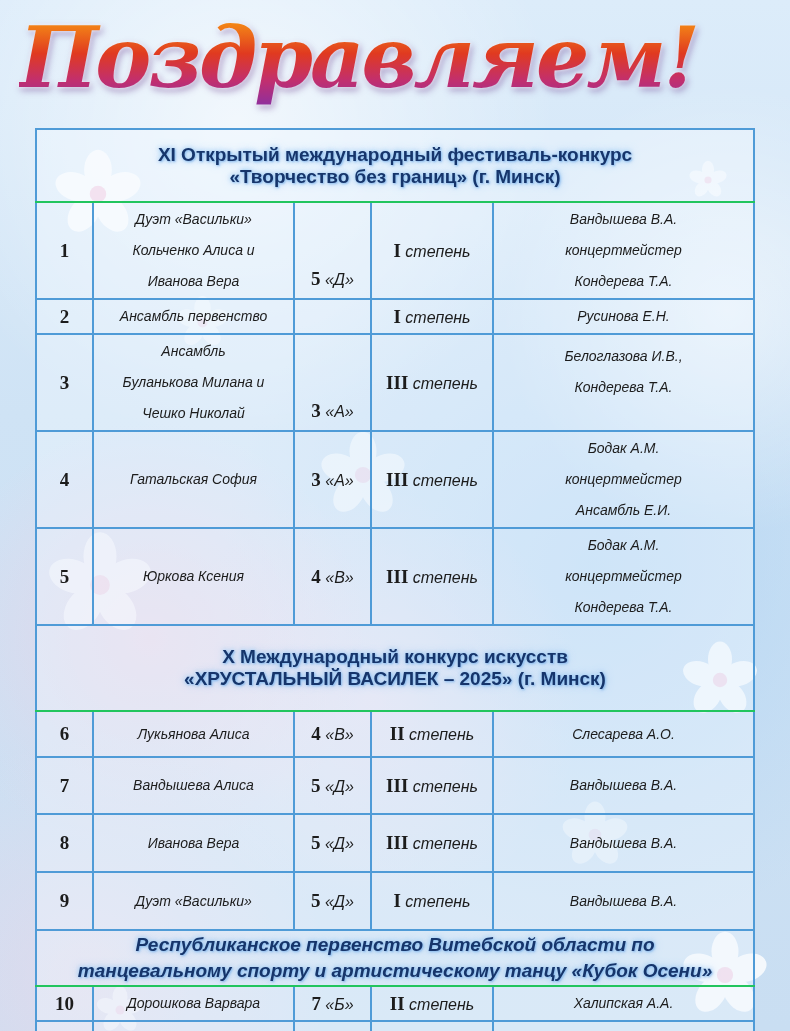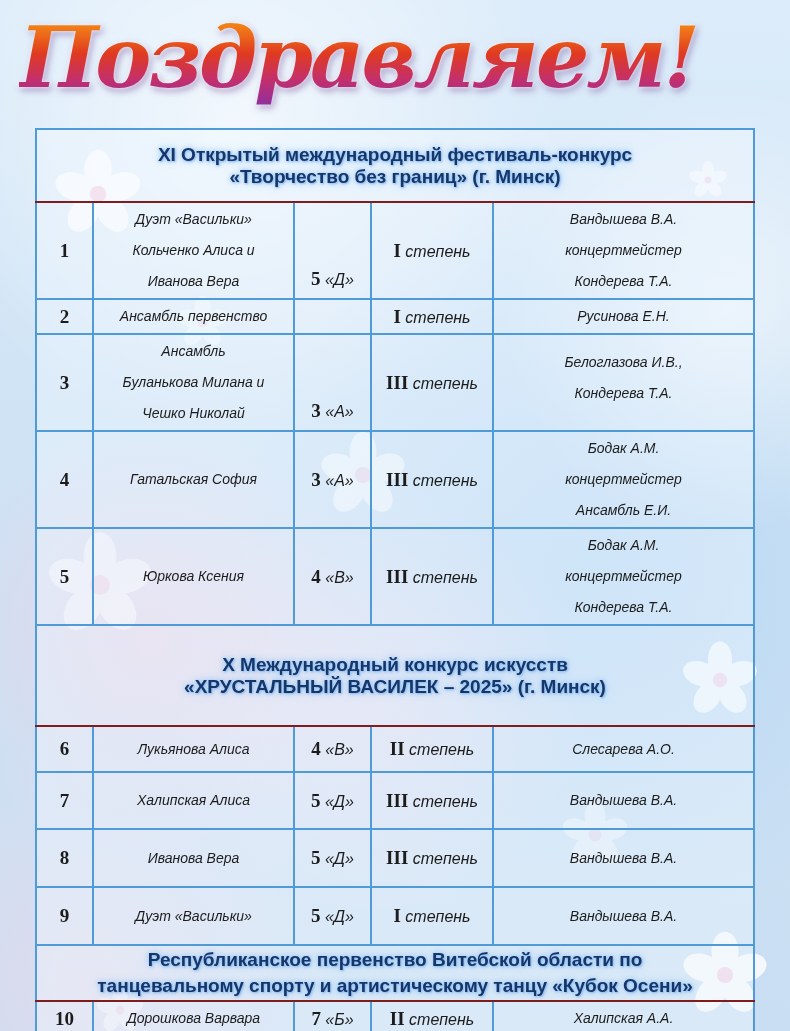--- a/index.html
+++ b/index.html
@@ -34,40 +34,40 @@
   table.results {
     position:absolute; left:35px; top:128px; width:718px;
     border-collapse:collapse; table-layout:fixed;
     background:rgba(240,248,255,.42);
   }
   td {
     border:2px solid #4f9bd7;
     text-align:center; vertical-align:middle;
     color:#1c1c1c; padding:1px 4px; overflow:hidden;
   }
-  .sec-head td { border-bottom:2px solid #7f1d1d;margin-top:18px; }
+  .sec-head td { border-bottom:2px solid #22c55e;margin-top:18px; }
   .sec-head.dark-top td { border-top:2px solid #2a2a2a; }
   .sec-head .head-inner {
     display:flex; flex-direction:column; justify-content:space-evenly; height:100%;
   }
   .sec-head .hline {
     font-weight:bold; font-size:19px; color:#16356b;
     text-shadow:0 0 4px rgba(150,200,245,.95), 0 0 9px rgba(150,200,245,.75), 1px 1px 2px rgba(120,170,230,.8);
   }
-  .sec-head.tight .head-inner { justify-content:space-between; }
+  .sec-head.tight .head-inner { justify-content:space-between;font-style:italic; }
   .sec-head.tight .hline { line-height:26px; }
 
   .num, .roman {
     font-family:"Liberation Serif", serif;
     font-weight:bold; font-size:19px;
   }
   .it { font-style:italic; font-size:16px; }
   .lines div { font-style:italic; font-size:14px; line-height:31px; }
   td.vbottom { vertical-align:bottom; padding-bottom:8px; }
-  td.vtop { vertical-align:top; padding-top:12px; }
+  td.vtop { vertical-align:top; padding-top:6px; }
 </style>
 </head>
 <body>
 
 <svg width="0" height="0" style="position:absolute">
     <defs>
   <g id="flower">
     <g fill="#ffffff">
       <ellipse cx="50" cy="24" rx="15" ry="22"></ellipse>
       <ellipse cx="50" cy="24" rx="15" ry="22" transform="rotate(72 50 50)"></ellipse>
@@ -215,21 +215,21 @@
     <td><span class="roman">III</span> <span class="it">степень</span></td>
     <td>
           <div class="lines">
       <div>Бодак А.М.</div>
       <div>концертмейстер</div>
       <div>Кондерева Т.А.</div>
     </div>
         </td>
   </tr>
 
-  <tr class="sec-head" style="height:101px">
+  <tr class="sec-head" style="height:86px">
     <td colspan="5">
       <div class="head-inner">
         <div class="hline">X Международный конкурс искусств</div>
         <div class="hline">«ХРУСТАЛЬНЫЙ ВАСИЛЕК – 2025» (г. Минск)</div>
       </div>
     </td>
   </tr>
 
   <tr style="height:46px">
     <td class="num">6</td>
@@ -244,21 +244,21 @@
           <div class="lines">
             <div>Слесарева А.О.</div>
           </div>
         </td>
   </tr>
 
   <tr style="height:57px">
     <td class="num">7</td>
     <td>
           <div class="lines">
-            <div>Халипская Алиса</div>
+            <div>Вандышева Алиса</div>
           </div>
         </td>
     <td><span class="roman">5</span> <span class="it">«Д»</span></td>
     <td><span class="roman">III</span> <span class="it">степень</span></td>
     <td>
           <div class="lines">
             <div>Вандышева В.А.</div>
           </div>
         </td>
   </tr>

